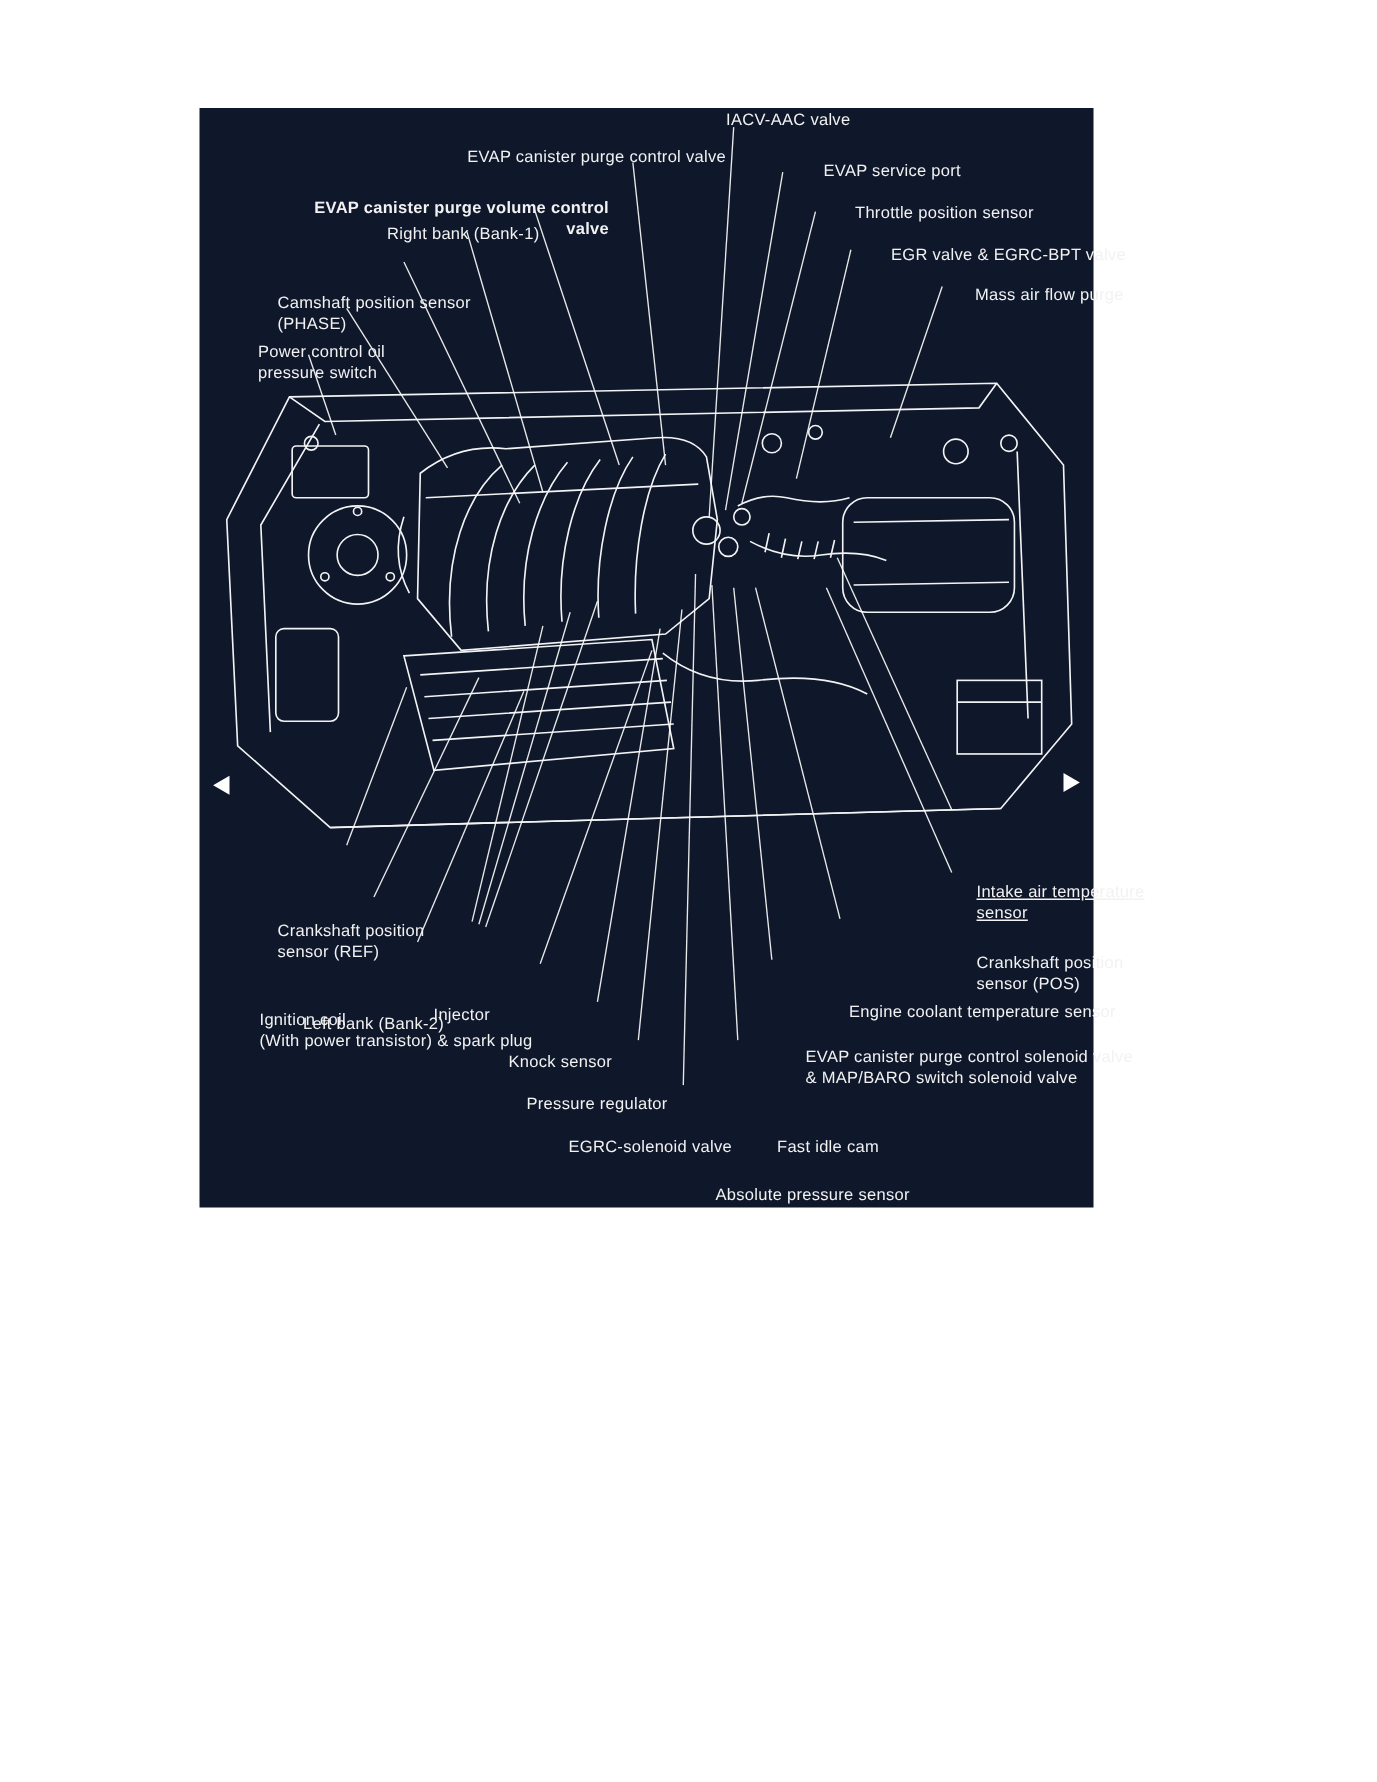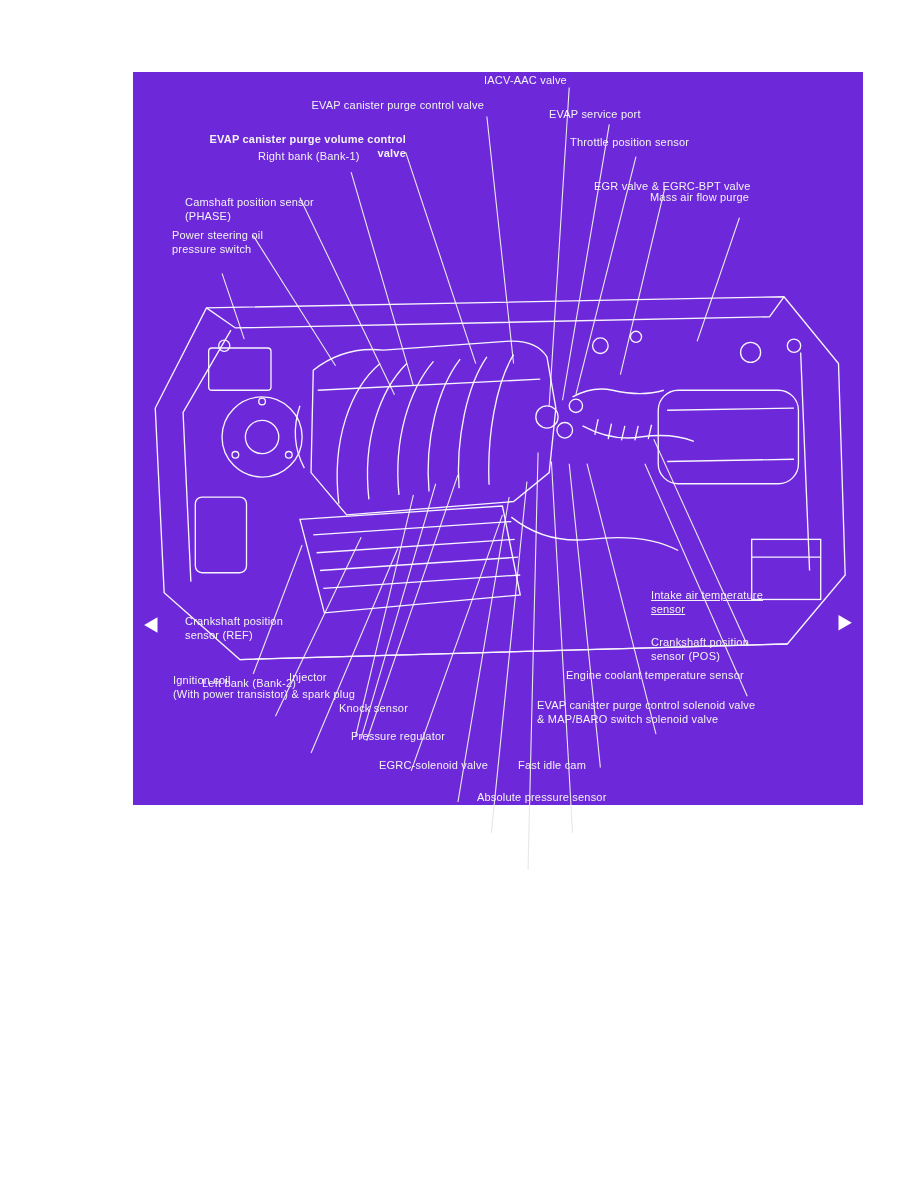--- a/index.html
+++ b/index.html
@@ -8,23 +8,23 @@
     position: relative;
     width: 918px;
     height: 1188px;
     background: #ffffff;
     overflow: hidden;
   }
   .diagram-image {
     position: absolute;
     left: 133px;
     top: 72px;
-    width: 730px;
+    width: 596px;
     height: 733px;
-    background: #6d28d9;
+    background: #0f172a;
   }
   .art {
     position: absolute;
     inset: 0;
     pointer-events: none;
   }
   .lbl {
     position: absolute;
     color: #f2f2f2;
     font-size: 11px;
@@ -130,25 +130,25 @@
         <path d="M634,488 L646,495 L634,502 Z"></path>
       </g>
     </svg>
 
     <div class="lbl" style="left:320px; top:2px;   width:145px; text-align:center;">IACV-AAC valve</div>
     <div class="lbl" style="left:139px; top:27px;  width:212px; text-align:right;">EVAP canister purge control valve</div>
     <div class="lbl" style="left:416px; top:36px;  width:150px;">EVAP service port</div>
     <div class="lbl" style="left:58px;  top:61px;  width:215px; text-align:right;font-weight:bold;">EVAP canister purge volume control valve</div>
     <div class="lbl" style="left:437px; top:64px;  width:160px;">Throttle position sensor</div>
     <div class="lbl" style="left:125px; top:78px;  width:120px;">Right bank (Bank-1)</div>
-    <div class="lbl" style="left:461px; top:108px;  width:170px;">EGR valve &amp; EGRC-BPT valve</div>
+    <div class="lbl" style="left:461px; top:92px;  width:170px;">EGR valve &amp; EGRC-BPT valve</div>
     <div class="lbl" style="left:517px; top:119px; width:130px;">Mass air flow purge</div>
     <div class="lbl" style="left:52px;  top:124px; width:180px;">Camshaft position sensor
 (PHASE)</div>
-    <div class="lbl" style="left:39px;  top:157px; width:140px;">Power steering oil
+    <div class="lbl" style="left:39px;  top:157px; width:140px;">Power control oil
 pressure switch</div>
     <div class="lbl" style="left:518px; top:517px; width:150px;text-decoration:underline;">Intake air temperature
 sensor</div>
     <div class="lbl" style="left:52px;  top:543px; width:150px;">Crankshaft position
 sensor (REF)</div>
     <div class="lbl" style="left:518px; top:564px; width:150px;">Crankshaft position
 sensor (POS)</div>
     <div class="lbl" style="left:69px;  top:581px; width:130px;margin-top:24px;">Left bank (Bank-2)</div>
     <div class="lbl" style="left:156px; top:599px; width:70px;">Injector</div>
     <div class="lbl" style="left:433px; top:597px; width:210px;">Engine coolant temperature sensor</div>

